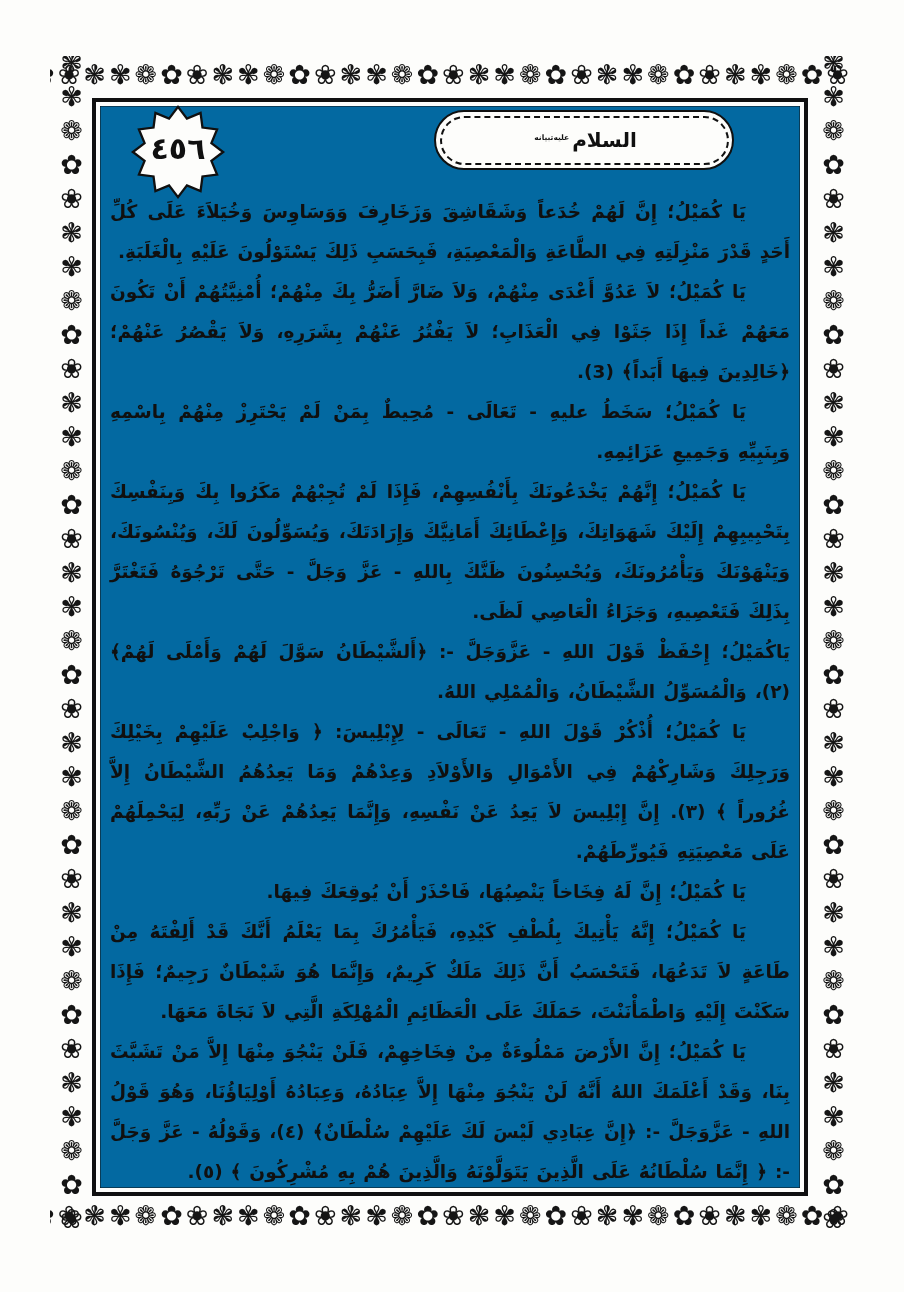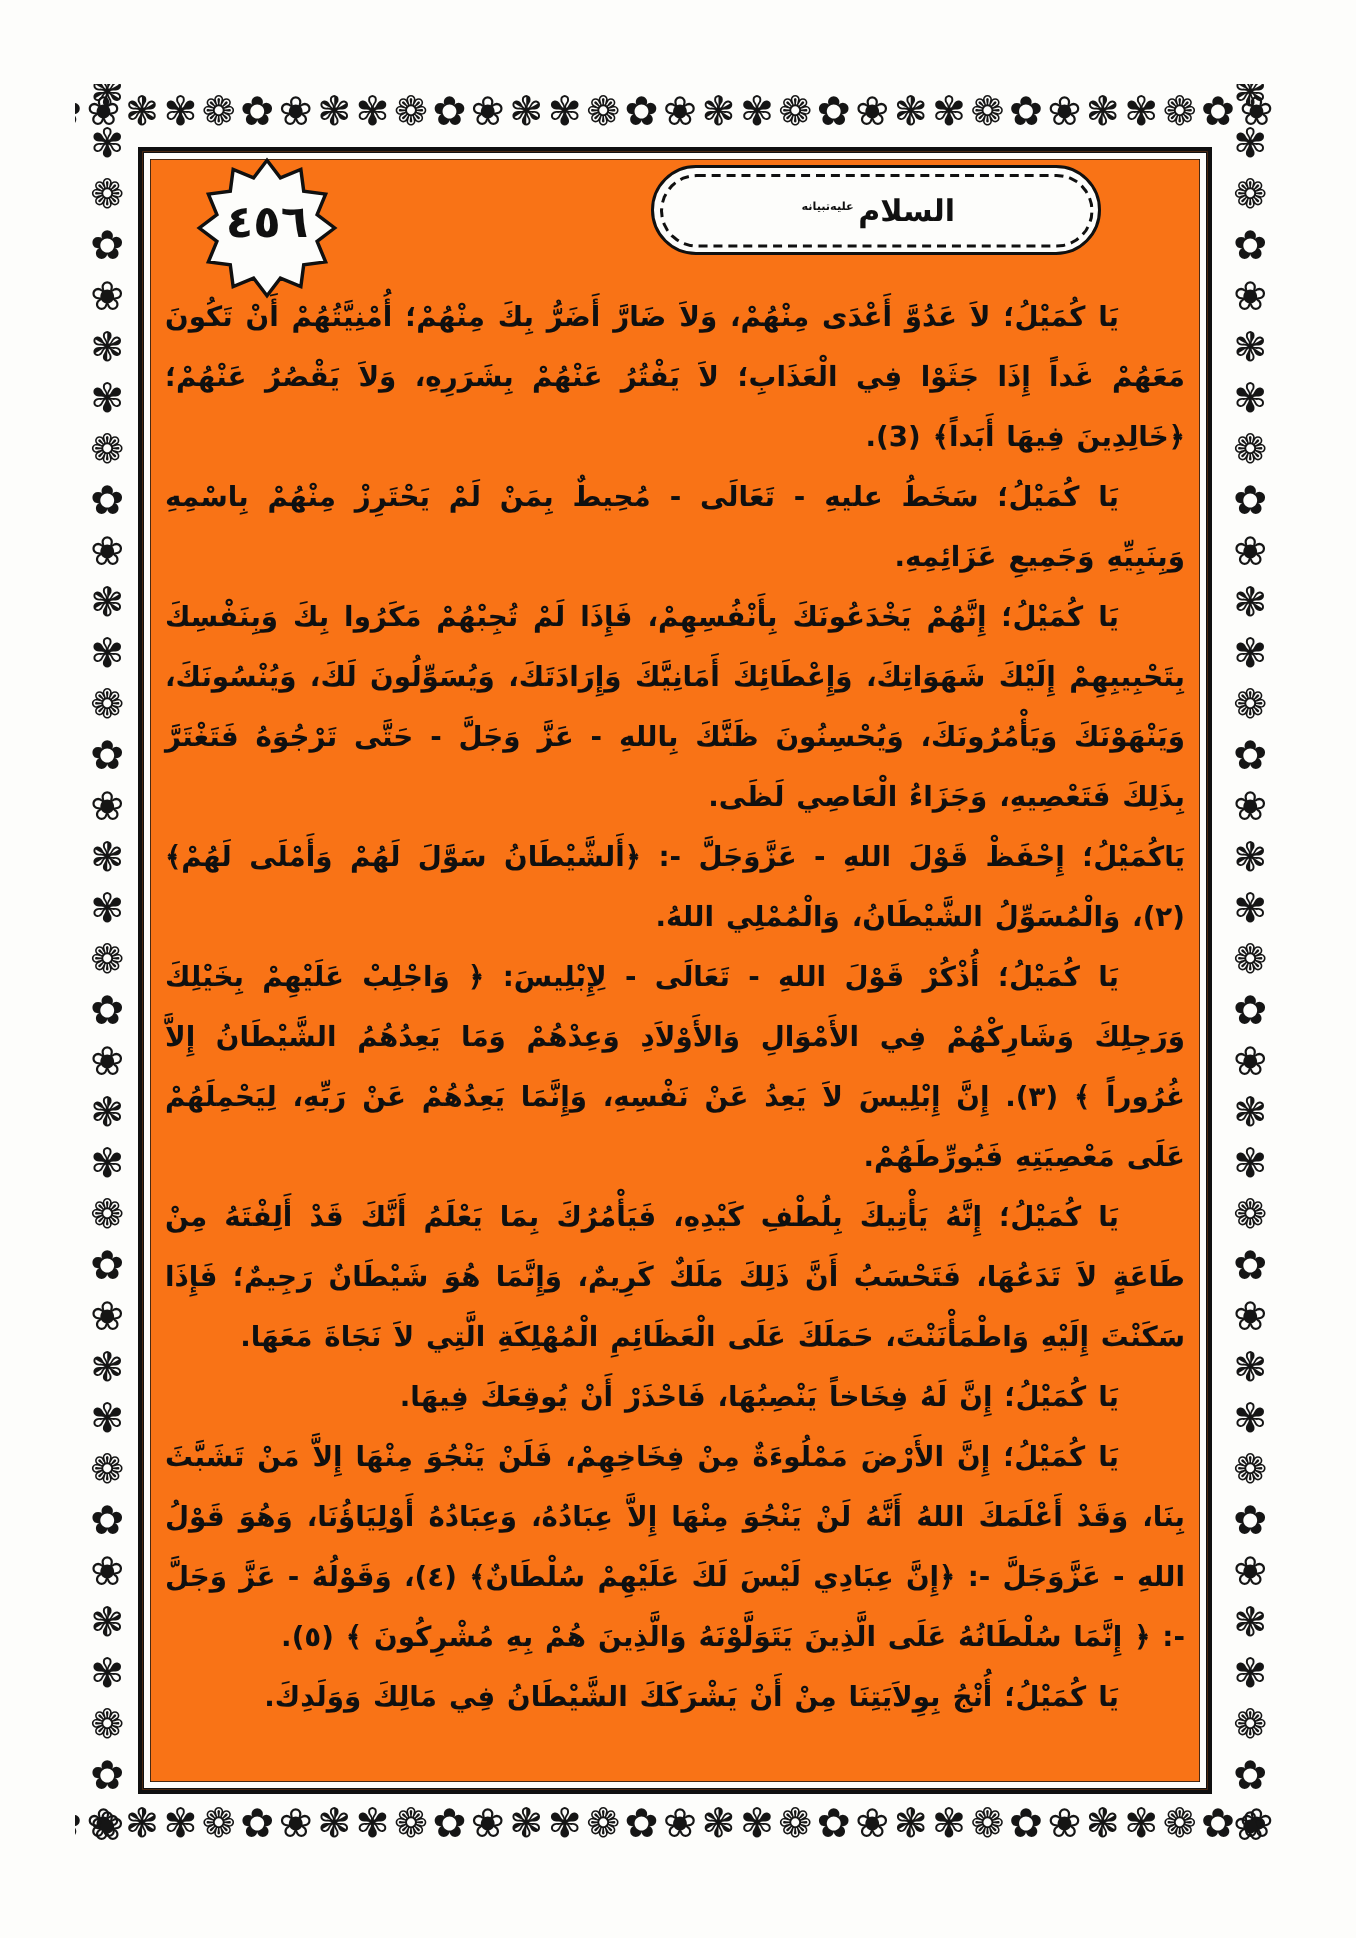--- a/index.html
+++ b/index.html
@@ -31,21 +31,21 @@
     top:56px; width:40px; height:1181px;
     writing-mode:vertical-rl; text-orientation:upright;
     font-size:27px; line-height:38px; text-align:center;
   }
   .orn-left { left:50px; }
   .orn-right { left:812px; }
   
   .frame {
     position:absolute; left:92px; top:98px; width:716px; height:1098px;
     border:3.5px solid #101010;
-    background:#f97316;
+    background:#0369a1;
   }
   .frame-inner {
     position:relative; width:100%; height:100%;
     border:1.5px solid #101010; outline:3px solid #fdfdfb; outline-offset:-5px;
     box-shadow:inset 0 0 0 3px #fdfdfb, inset 0 0 0 4.5px #101010;
     padding:8px 12px 6px 12px; overflow:hidden;
   }
   
   .header { position:relative; height:76px; }
   .badge {
@@ -105,26 +105,27 @@
             <span>السلام</span>
             <span class="honorific">
               <span>عليه</span>
               <span>تبيانه</span>
             </span>
           </div>
         </div>
       </div>
 
       <div class="body-text" id="body-paragraphs">
+          <p class="para ind">يَا كُمَيْلُ؛ إِنَّ لَهُمْ خُدَعاً وَشَقَاشِقَ وَزَخَارِفَ وَوَسَاوِسَ وَخُيَلاَءَ عَلَى كُلِّ أَحَدٍ قَدْرَ مَنْزِلَتِهِ فِي الطَّاعَةِ وَالْمَعْصِيَةِ، فَبِحَسَبِ ذَلِكَ يَسْتَوْلُونَ عَلَيْهِ بِالْغَلَبَةِ.</p>
           <p class="para ind">يَا كُمَيْلُ؛ لاَ عَدُوَّ أَعْدَى مِنْهُمْ، وَلاَ ضَارَّ أَضَرُّ بِكَ مِنْهُمْ؛ أُمْنِيَّتُهُمْ أَنْ تَكُونَ مَعَهُمْ غَداً إِذَا جَثَوْا فِي الْعَذَابِ؛ لاَ يَفْتُرُ عَنْهُمْ بِشَرَرِهِ، وَلاَ يَقْصُرُ عَنْهُمْ؛ ﴿خَالِدِينَ فِيهَا أَبَداً﴾ (3).</p>
           <p class="para ind">يَا كُمَيْلُ؛ سَخَطُ عليهِ - تَعَالَى - مُحِيطٌ بِمَنْ لَمْ يَحْتَرِزْ مِنْهُمْ بِاسْمِهِ وَبِنَبِيِّهِ وَجَمِيعِ عَزَائِمِهِ.</p>
           <p class="para ind">يَا كُمَيْلُ؛ إِنَّهُمْ يَخْدَعُونَكَ بِأَنْفُسِهِمْ، فَإِذَا لَمْ تُجِبْهُمْ مَكَرُوا بِكَ وَبِنَفْسِكَ بِتَحْبِيبِهِمْ إِلَيْكَ شَهَوَاتِكَ، وَإِعْطَائِكَ أَمَانِيَّكَ وَإِرَادَتَكَ، وَيُسَوِّلُونَ لَكَ، وَيُنْسُونَكَ، وَيَنْهَوْنَكَ وَيَأْمُرُونَكَ، وَيُحْسِنُونَ ظَنَّكَ بِاللهِ - عَزَّ وَجَلَّ - حَتَّى تَرْجُوَهُ فَتَغْتَرَّ بِذَلِكَ فَتَعْصِيهِ، وَجَزَاءُ الْعَاصِي لَظَى.</p>
           <p class="para">يَاكُمَيْلُ؛ إِحْفَظْ قَوْلَ اللهِ - عَزَّوَجَلَّ -: ﴿أَلشَّيْطَانُ سَوَّلَ لَهُمْ وَأَمْلَى لَهُمْ﴾ (٢)، وَالْمُسَوِّلُ الشَّيْطَانُ، وَالْمُمْلِي اللهُ.</p>
           <p class="para ind">يَا كُمَيْلُ؛ أُذْكُرْ قَوْلَ اللهِ - تَعَالَى - لِإِبْلِيسَ: ﴿ وَاجْلِبْ عَلَيْهِمْ بِخَيْلِكَ وَرَجِلِكَ وَشَارِكْهُمْ فِي الأَمْوَالِ وَالأَوْلاَدِ وَعِدْهُمْ وَمَا يَعِدُهُمُ الشَّيْطَانُ إِلاَّ غُرُوراً ﴾ (٣). إِنَّ إِبْلِيسَ لاَ يَعِدُ عَنْ نَفْسِهِ، وَإِنَّمَا يَعِدُهُمْ عَنْ رَبِّهِ، لِيَحْمِلَهُمْ عَلَى مَعْصِيَتِهِ فَيُورِّطَهُمْ.</p>
+          <p class="para ind">يَا كُمَيْلُ؛ إِنَّ لَهُ فِخَاخاً يَنْصِبُهَا، فَاحْذَرْ أَنْ يُوقِعَكَ فِيهَا.</p>
           <p class="para ind">يَا كُمَيْلُ؛ إِنَّهُ يَأْتِيكَ بِلُطْفِ كَيْدِهِ، فَيَأْمُرُكَ بِمَا يَعْلَمُ أَنَّكَ قَدْ أَلِفْتَهُ مِنْ طَاعَةٍ لاَ تَدَعُهَا، فَتَحْسَبُ أَنَّ ذَلِكَ مَلَكٌ كَرِيمٌ، وَإِنَّمَا هُوَ شَيْطَانٌ رَجِيمٌ؛ فَإِذَا سَكَنْتَ إِلَيْهِ وَاطْمَأْنَنْتَ، حَمَلَكَ عَلَى الْعَظَائِمِ الْمُهْلِكَةِ الَّتِي لاَ نَجَاةَ مَعَهَا.</p>
-          <p class="para ind">يَا كُمَيْلُ؛ إِنَّ لَهُ فِخَاخاً يَنْصِبُهَا، فَاحْذَرْ أَنْ يُوقِعَكَ فِيهَا.</p>
           <p class="para ind">يَا كُمَيْلُ؛ إِنَّ الأَرْضَ مَمْلُوءَةٌ مِنْ فِخَاخِهِمْ، فَلَنْ يَنْجُوَ مِنْهَا إِلاَّ مَنْ تَشَبَّثَ بِنَا، وَقَدْ أَعْلَمَكَ اللهُ أَنَّهُ لَنْ يَنْجُوَ مِنْهَا إِلاَّ عِبَادُهُ، وَعِبَادُهُ أَوْلِيَاؤُنَا، وَهُوَ قَوْلُ اللهِ - عَزَّوَجَلَّ -: ﴿إِنَّ عِبَادِي لَيْسَ لَكَ عَلَيْهِمْ سُلْطَانٌ﴾ (٤)، وَقَوْلُهُ - عَزَّ وَجَلَّ -: ﴿ إِنَّمَا سُلْطَانُهُ عَلَى الَّذِينَ يَتَوَلَّوْنَهُ وَالَّذِينَ هُمْ بِهِ مُشْرِكُونَ ﴾ (٥).</p>
           <p class="para ind">يَا كُمَيْلُ؛ أُنْجُ بِوِلاَيَتِنَا مِنْ أَنْ يَشْرَكَكَ الشَّيْطَانُ فِي مَالِكَ وَوَلَدِكَ.</p>
         </div>
 
     </div>
   </div>
 </div>
 
 </body></html>

